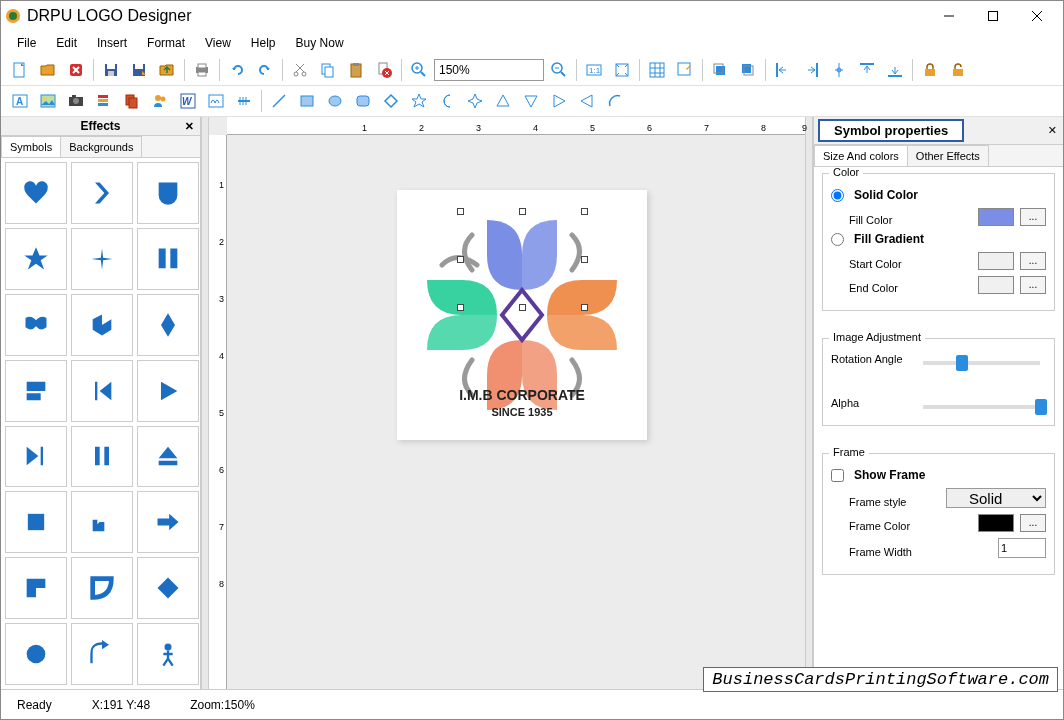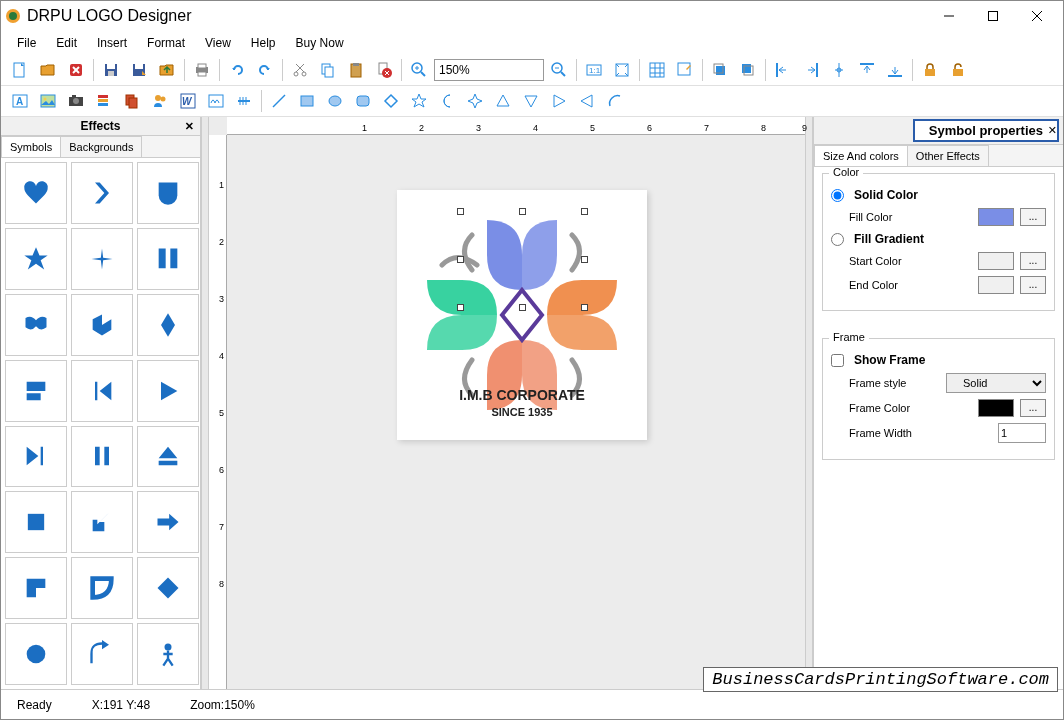--- a/index.html
+++ b/index.html
@@ -29,33 +29,33 @@
 .symbol-cell svg { width: 28px; height: 28px; fill: #1b6ec2; }
 .resize-handle { width: 8px; background: #e8e8e8; border-left: 1px solid #ccc; border-right: 1px solid #ccc; }
 .canvas-area { flex: 1; display: flex; flex-direction: column; background: #ececec; }
 .ruler-h { height: 18px; background: #fff; border-bottom: 1px solid #aaa; margin-left: 18px; font-size: 9px; position: relative; }
 .ruler-wrap { display: flex; flex: 1; }
 .ruler-v { width: 18px; background: #fff; border-right: 1px solid #aaa; font-size: 9px; position: relative; }
 .canvas-viewport { flex: 1; position: relative; background: #ececec; overflow: hidden; }
 .artboard { position: absolute; left: 170px; top: 55px; width: 250px; height: 250px; background: #fff; box-shadow: 2px 2px 6px rgba(0,0,0,0.15); }
 .sel-handle { position: absolute; width: 7px; height: 7px; border: 1px solid #444; background: #fff; }
 .right-panel { width: 250px; border-left: 1px solid #ccc; display: flex; flex-direction: column; font-size: 11px; }
-.right-title-wrap { background: #f0f0f0; border-bottom: 1px solid #ccc; display: flex; align-items: center; padding: 2px 4px; position: relative; justify-content: flex-end; }
+.right-title-wrap { background: #f0f0f0; border-bottom: 1px solid #ccc; display: flex; align-items: center; padding: 2px 4px; position: relative; justify-content: flex-start; }
 .right-title { border: 2px solid #2a5caa; padding: 2px 14px; font-weight: bold; font-size: 13px; background: #fff; }
 .right-title-wrap .close-x { position: absolute; right: 6px; font-size: 11px; }
 .prop-body { padding: 6px 8px; flex: 1; overflow-y: auto; }
 .groupbox { border: 1px solid #ccc; margin-bottom: 27px; padding: 8px 8px 10px 8px; position: relative; }
 .groupbox-title { position: absolute; top: -8px; left: 6px; background: #fff; padding: 0 4px; font-size: 11px; }
-.prop-row { display: flex; align-items: center; margin: 6px 0; gap: 6px; }
+.prop-row { display: flex; align-items: flex-end; margin: 6px 0; gap: 6px; }
 .prop-label { flex: 1; font-size: 11px; }
 .swatch { width: 36px; height: 18px; border: 1px solid #888; }
 .browse-btn { width: 26px; height: 18px; border: 1px solid #888; background: #f4f4f4; font-size: 10px; text-align: center; line-height: 16px; }
 .slider { flex: 1; height: 4px; background: #ddd; position: relative; margin: 0 6px; }
 .slider-thumb { position: absolute; top: -6px; width: 12px; height: 16px; background: #2a8de0; border-radius: 2px; }
-.combo { height: 20px; border: 1px solid #999; font-size: 11px; padding: 0 12px; }
+.combo { height: 20px; border: 1px solid #999; font-size: 15px; padding: 0 18px; }
 .spinner { width: 48px; height: 20px; border: 1px solid #999; font-size: 11px; padding: 0 2px; }
 .statusbar { height: 30px; border-top: 1px solid #ccc; display: flex; align-items: center; font-size: 12px; padding: 0 16px; gap: 40px; }
 .watermark { position: absolute; right: 6px; bottom: 28px; border: 1px solid #666; background: #fff; padding: 2px 8px; font-family: Liberation Mono, monospace; font-style: italic; font-size: 17px; }
 .ruler-num { position: absolute; bottom: 1px; font-size: 9px; }
 .ruler-num-v { position: absolute; right: 2px; font-size: 9px; }
 input[type=radio], input[type=checkbox] { margin-right: 4px; }
 .radio-label { font-weight: bold; font-size: 12px; }
 </style>
 </head>
 <body>
@@ -656,20 +656,36 @@
             <div class="swatch" style="background:#f0f0f0"></div>
             <div class="browse-btn">...</div>
           </div>
           <div class="prop-row" style="padding-left:18px">
             <span class="prop-label">End Color</span>
             <div class="swatch" style="background:#f0f0f0"></div>
             <div class="browse-btn">...</div>
           </div>
         </div>
 
+        <div class="groupbox">
+          <span class="groupbox-title">Image Adjustment</span>
+          <div class="prop-row">
+            <span style="width:80px">Rotation Angle</span>
+            <div class="slider">
+                <div class="slider-thumb" style="left:28%"></div>
+              </div>
+          </div>
+          <div style="height:20px"></div>
+          <div class="prop-row">
+            <span style="width:80px">Alpha</span>
+            <div class="slider">
+                <div class="slider-thumb" style="left:96%"></div>
+              </div>
+          </div>
+        </div>
 
         <div class="groupbox">
           <span class="groupbox-title">Frame</span>
           <div class="prop-row">
             <input type="checkbox" style="">
             <span class="radio-label">Show Frame</span>
           </div>
           <div class="prop-row" style="padding-left:18px">
             <span class="prop-label">Frame style</span>
             <select class="combo" style="width:100px"><option>Solid</option></select>

